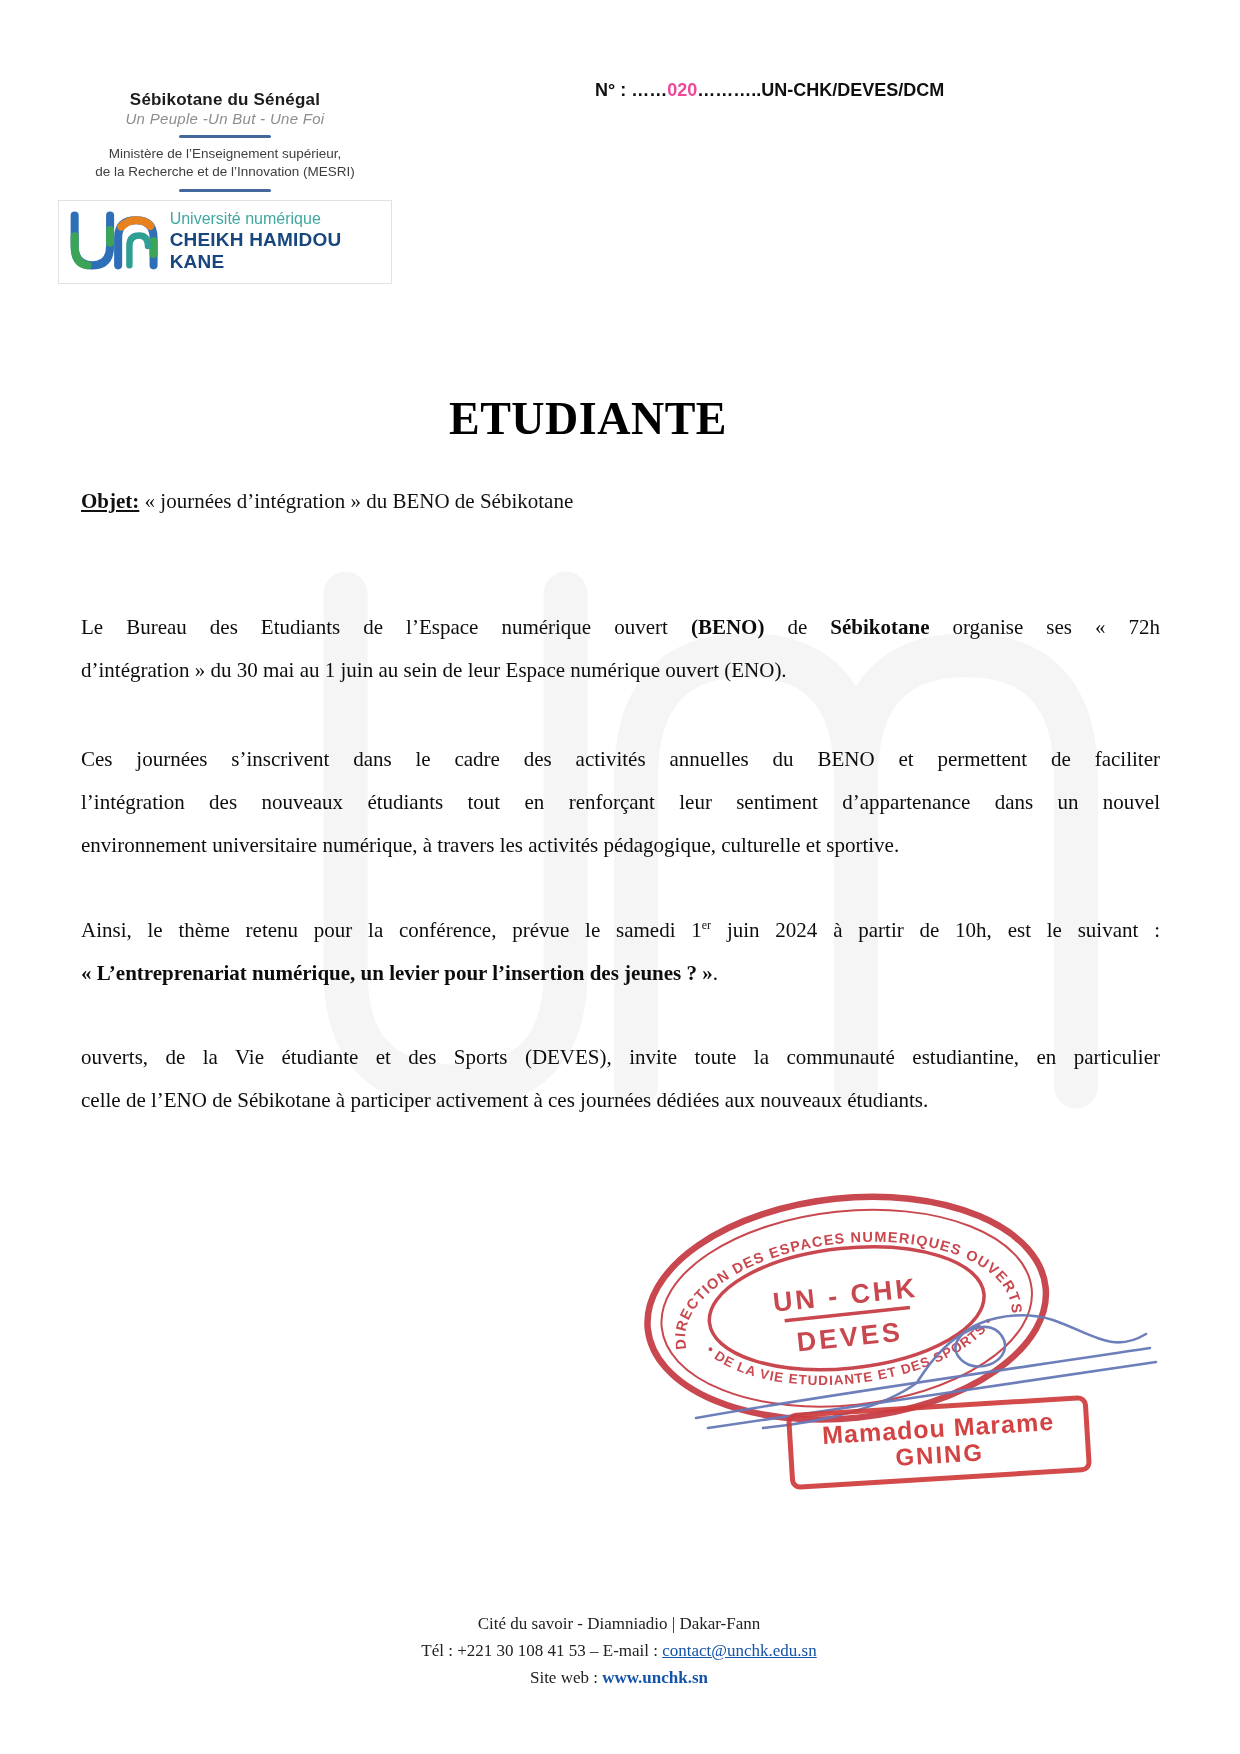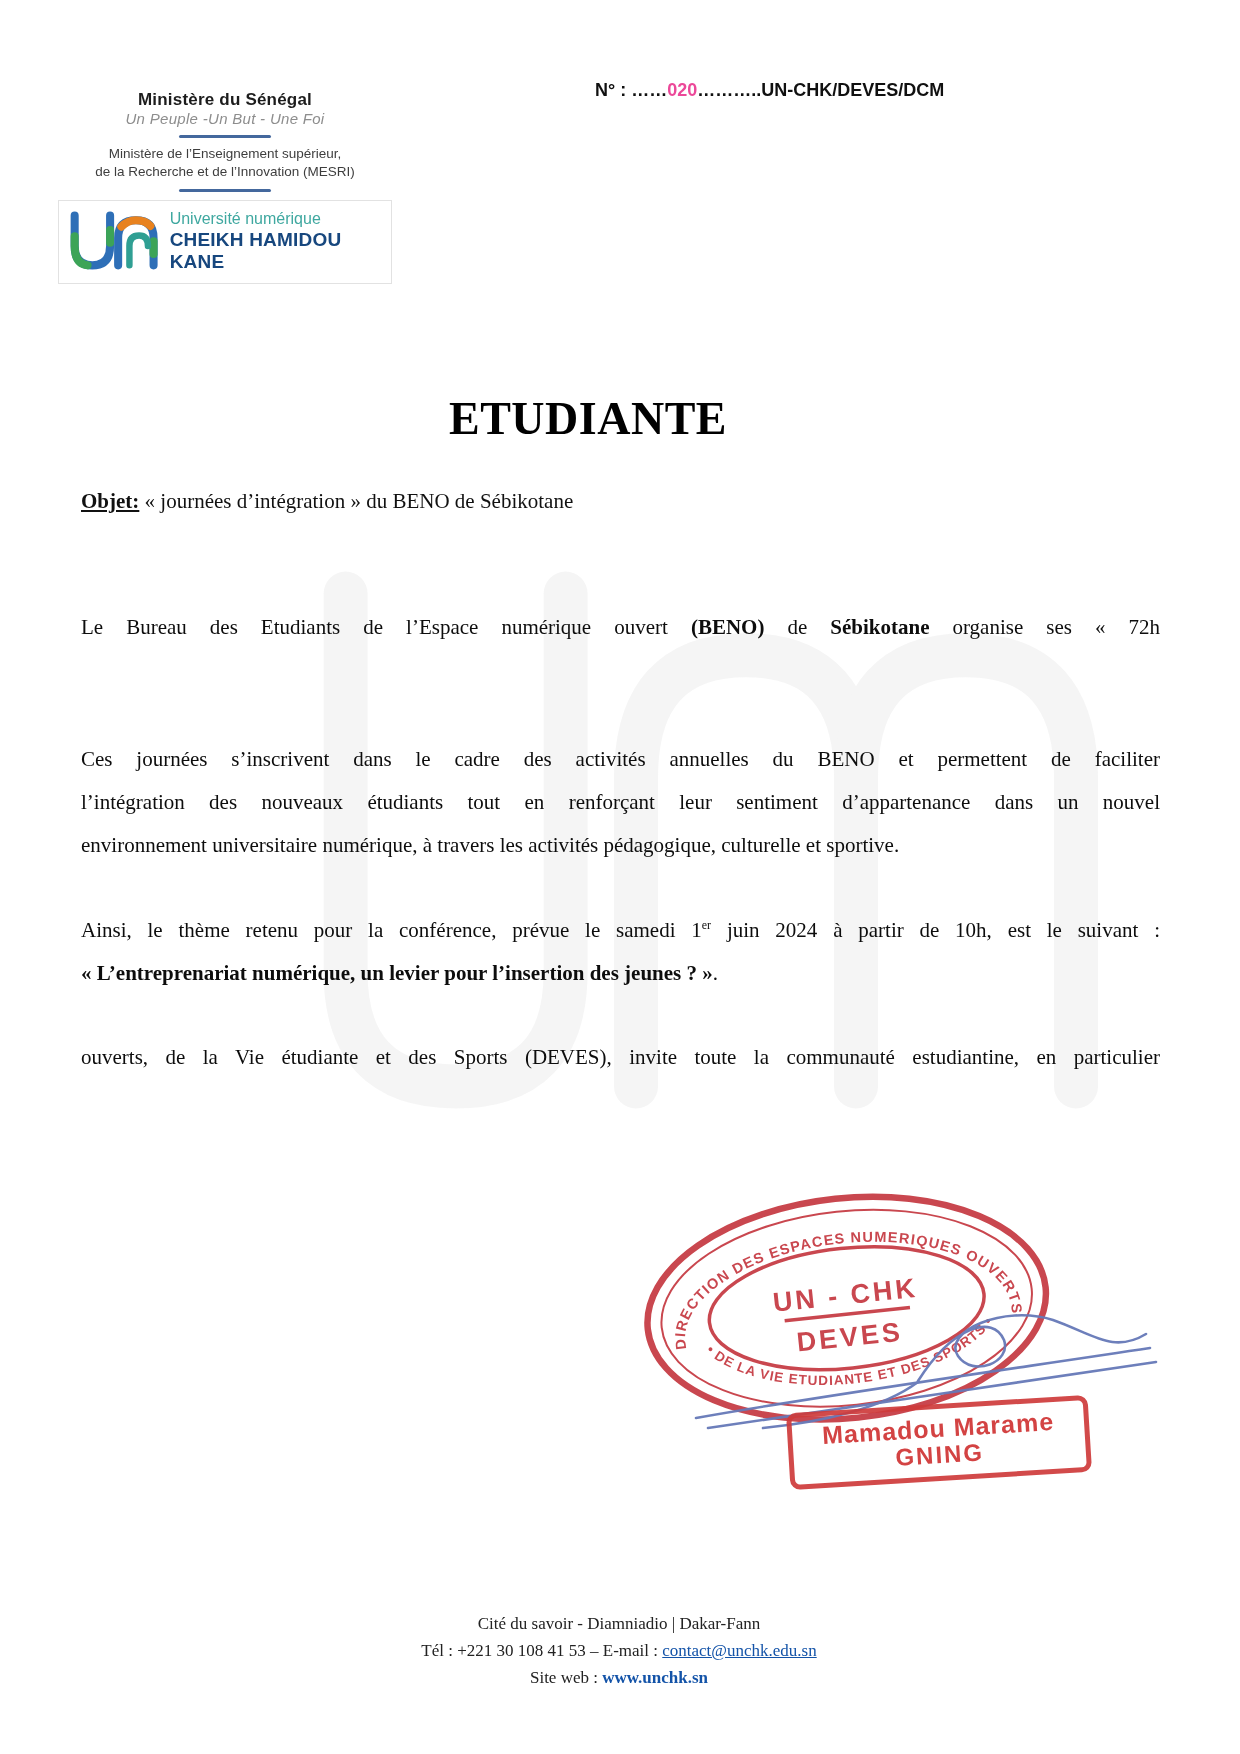--- a/index.html
+++ b/index.html
@@ -65,21 +65,21 @@
 
 <svg id="watermark" class="abs" width="880" height="640" viewBox="0 0 1000 700" fill="none">
   <g stroke="#ededed" stroke-width="50" stroke-linecap="round" stroke-linejoin="round">
     <path d="M 120,70 V 500 Q 120,630 245,630 Q 370,630 370,500 V 70"></path>
     <path d="M 450,630 V 280 Q 450,140 575,140 Q 700,140 700,280 V 630"></path>
     <path d="M 700,280 Q 700,140 825,140 Q 950,140 950,280 V 630"></path>
   </g>
 </svg>
 
 <div id="hdr-left" class="abs">
-  <div class="republic">Ministère du Sénégal</div>
+  <div class="republic">Sébikotane du Sénégal</div>
   <div class="motto">Un Peuple -Un But - Une Foi</div>
   <div class="divider"></div>
   <div class="ministry">
     <div>Ministère de l’Enseignement supérieur,</div>
     <div>de la Recherche et de l’Innovation (MESRI)</div>
   </div>
   <div class="divider"></div>
   <div class="logo-box">
     <svg width="104" height="70" viewBox="0 0 120 78" fill="none">
       <g stroke-linecap="round" stroke-linejoin="round" fill="none">
@@ -104,32 +104,34 @@
 </div>
 
 <div id="title" class="abs">ETUDIANTE</div>
 
 <div id="objet" class="abs">
   <span class="lbl">Objet:</span><span> « journées d’intégration » du BENO de Sébikotane</span>
 </div>
 
 <div id="para-0" class="abs para">
     <div class="pline"><span>Le Bureau des Etudiants de l’Espace numérique ouvert </span><span class="b">(BENO)</span><span> de </span><span class="b">Sébikotane</span><span> organise ses « 72h</span></div>
+    <div class="pline last"><span>d’intégration » du 30 mai au 1 juin au sein de leur Espace numérique ouvert (ENO).</span></div>
   </div>
 <div id="para-1" class="abs para">
     <div class="pline"><span>Ces journées s’inscrivent dans le cadre des activités annuelles du BENO et permettent de faciliter</span></div>
     <div class="pline"><span>l’intégration des nouveaux étudiants tout en renforçant leur sentiment d’appartenance dans un nouvel</span></div>
     <div class="pline last"><span>environnement universitaire numérique, à travers les activités pédagogique, culturelle et sportive.</span></div>
   </div>
 <div id="para-2" class="abs para">
     <div class="pline"><span>Ainsi, le thème retenu pour la conférence, prévue le samedi 1</span><sup>er</sup><span> juin 2024 à partir de 10h, est le suivant :</span></div>
     <div class="pline last"><span class="b">« L’entreprenariat numérique, un levier pour l’insertion des jeunes ? »</span><span>.</span></div>
   </div>
 <div id="para-3" class="abs para">
     <div class="pline"><span>ouverts, de la Vie étudiante et des Sports (DEVES), invite toute la communauté estudiantine, en particulier</span></div>
+    <div class="pline last"><span>celle de l’ENO de Sébikotane à participer activement à ces journées dédiées aux nouveaux étudiants.</span></div>
   </div>
 
 <div id="stamp-wrap" class="abs">
   <svg id="oval-stamp" width="430" height="250" viewBox="0 0 430 250" fill="none">
     <defs>
       <path id="arcTop" d="M 50,148 A 164 82 0 1 1 376,148"></path>
       <path id="arcBottom" d="M 66,96 A 156 76 0 1 0 360,96"></path>
     </defs>
     <g stroke="#c4343c">
       <ellipse cx="213" cy="122" rx="200" ry="110" stroke-width="6.5"></ellipse>

